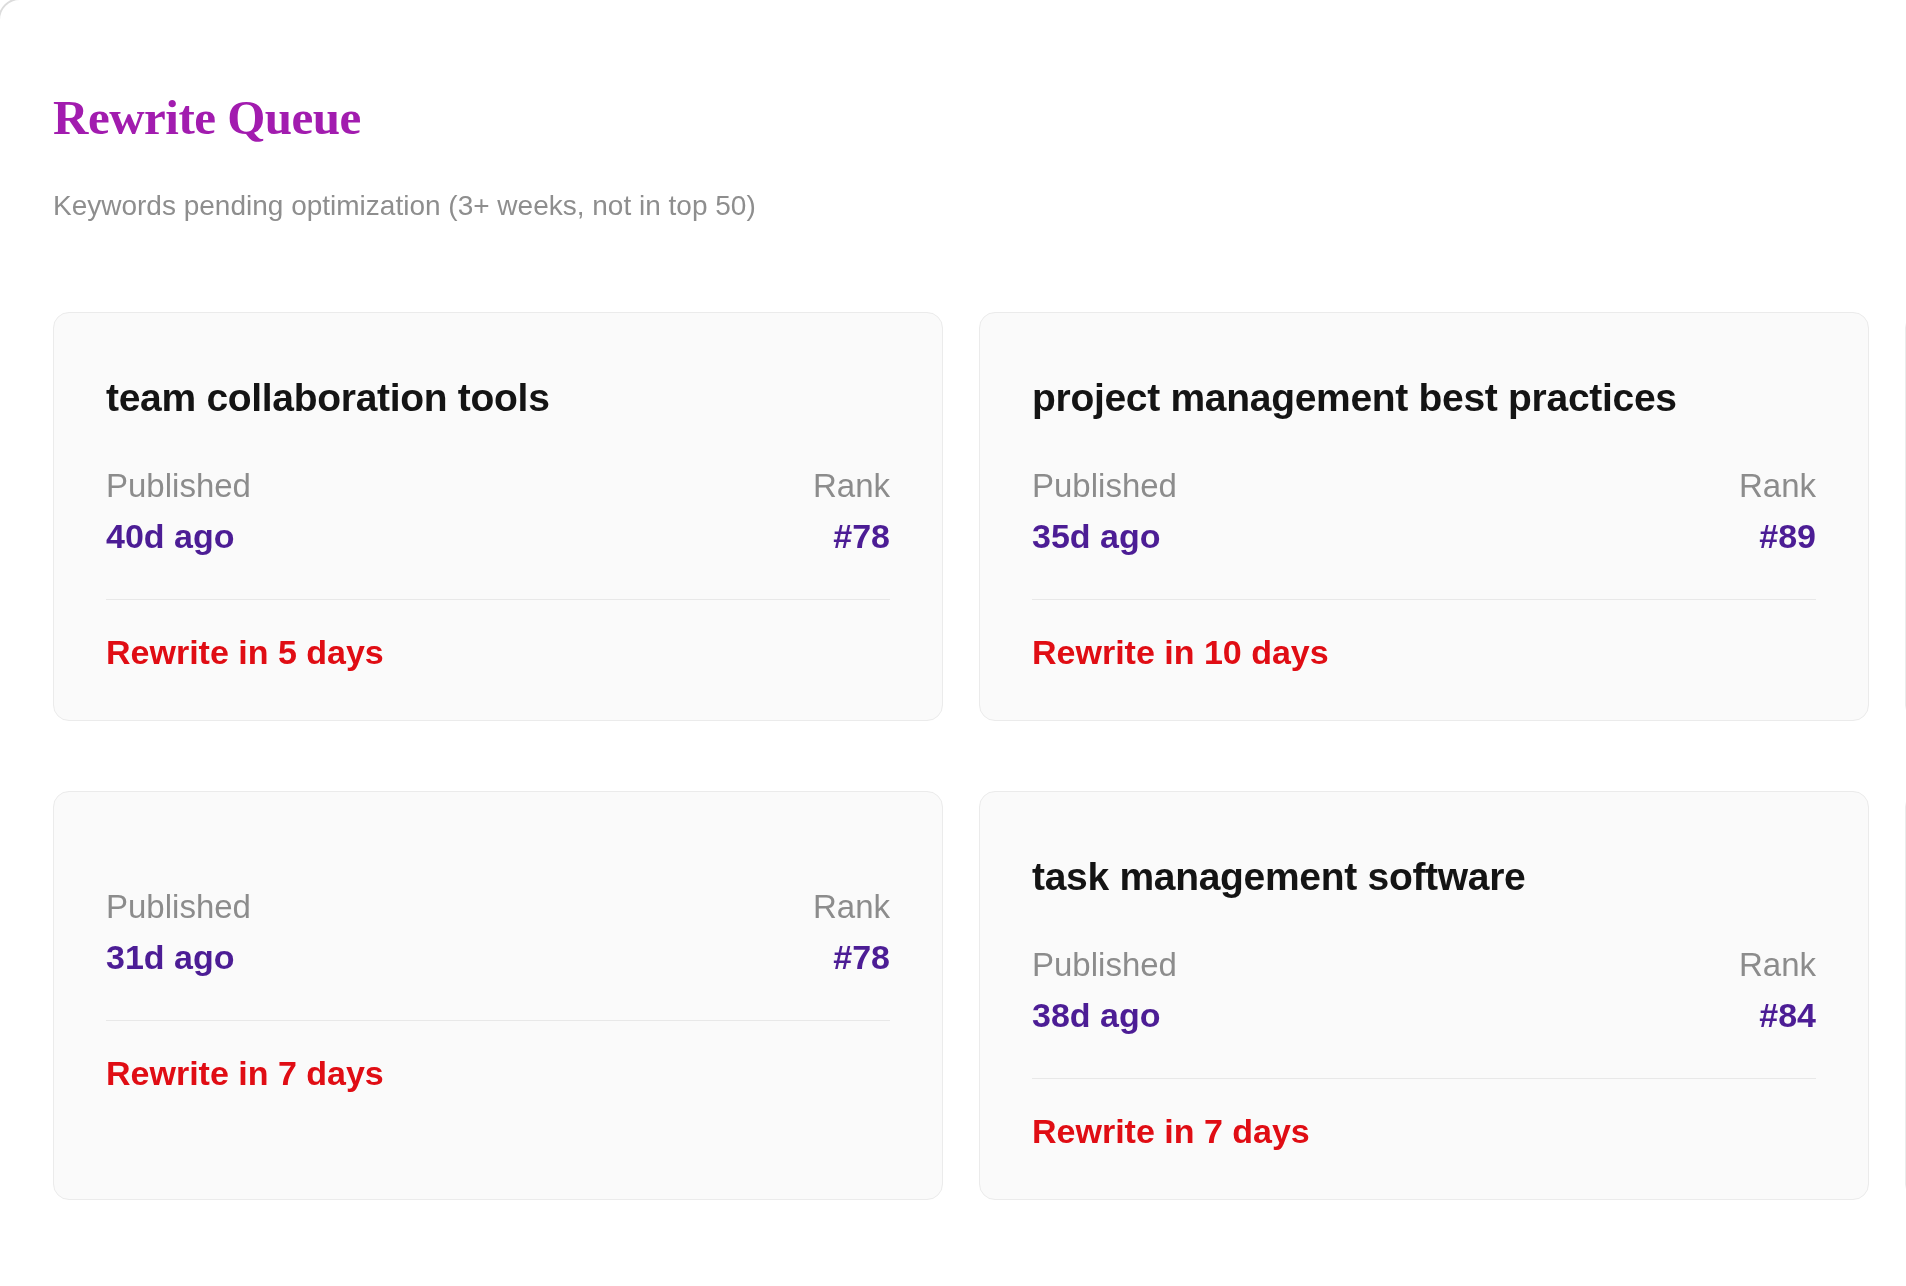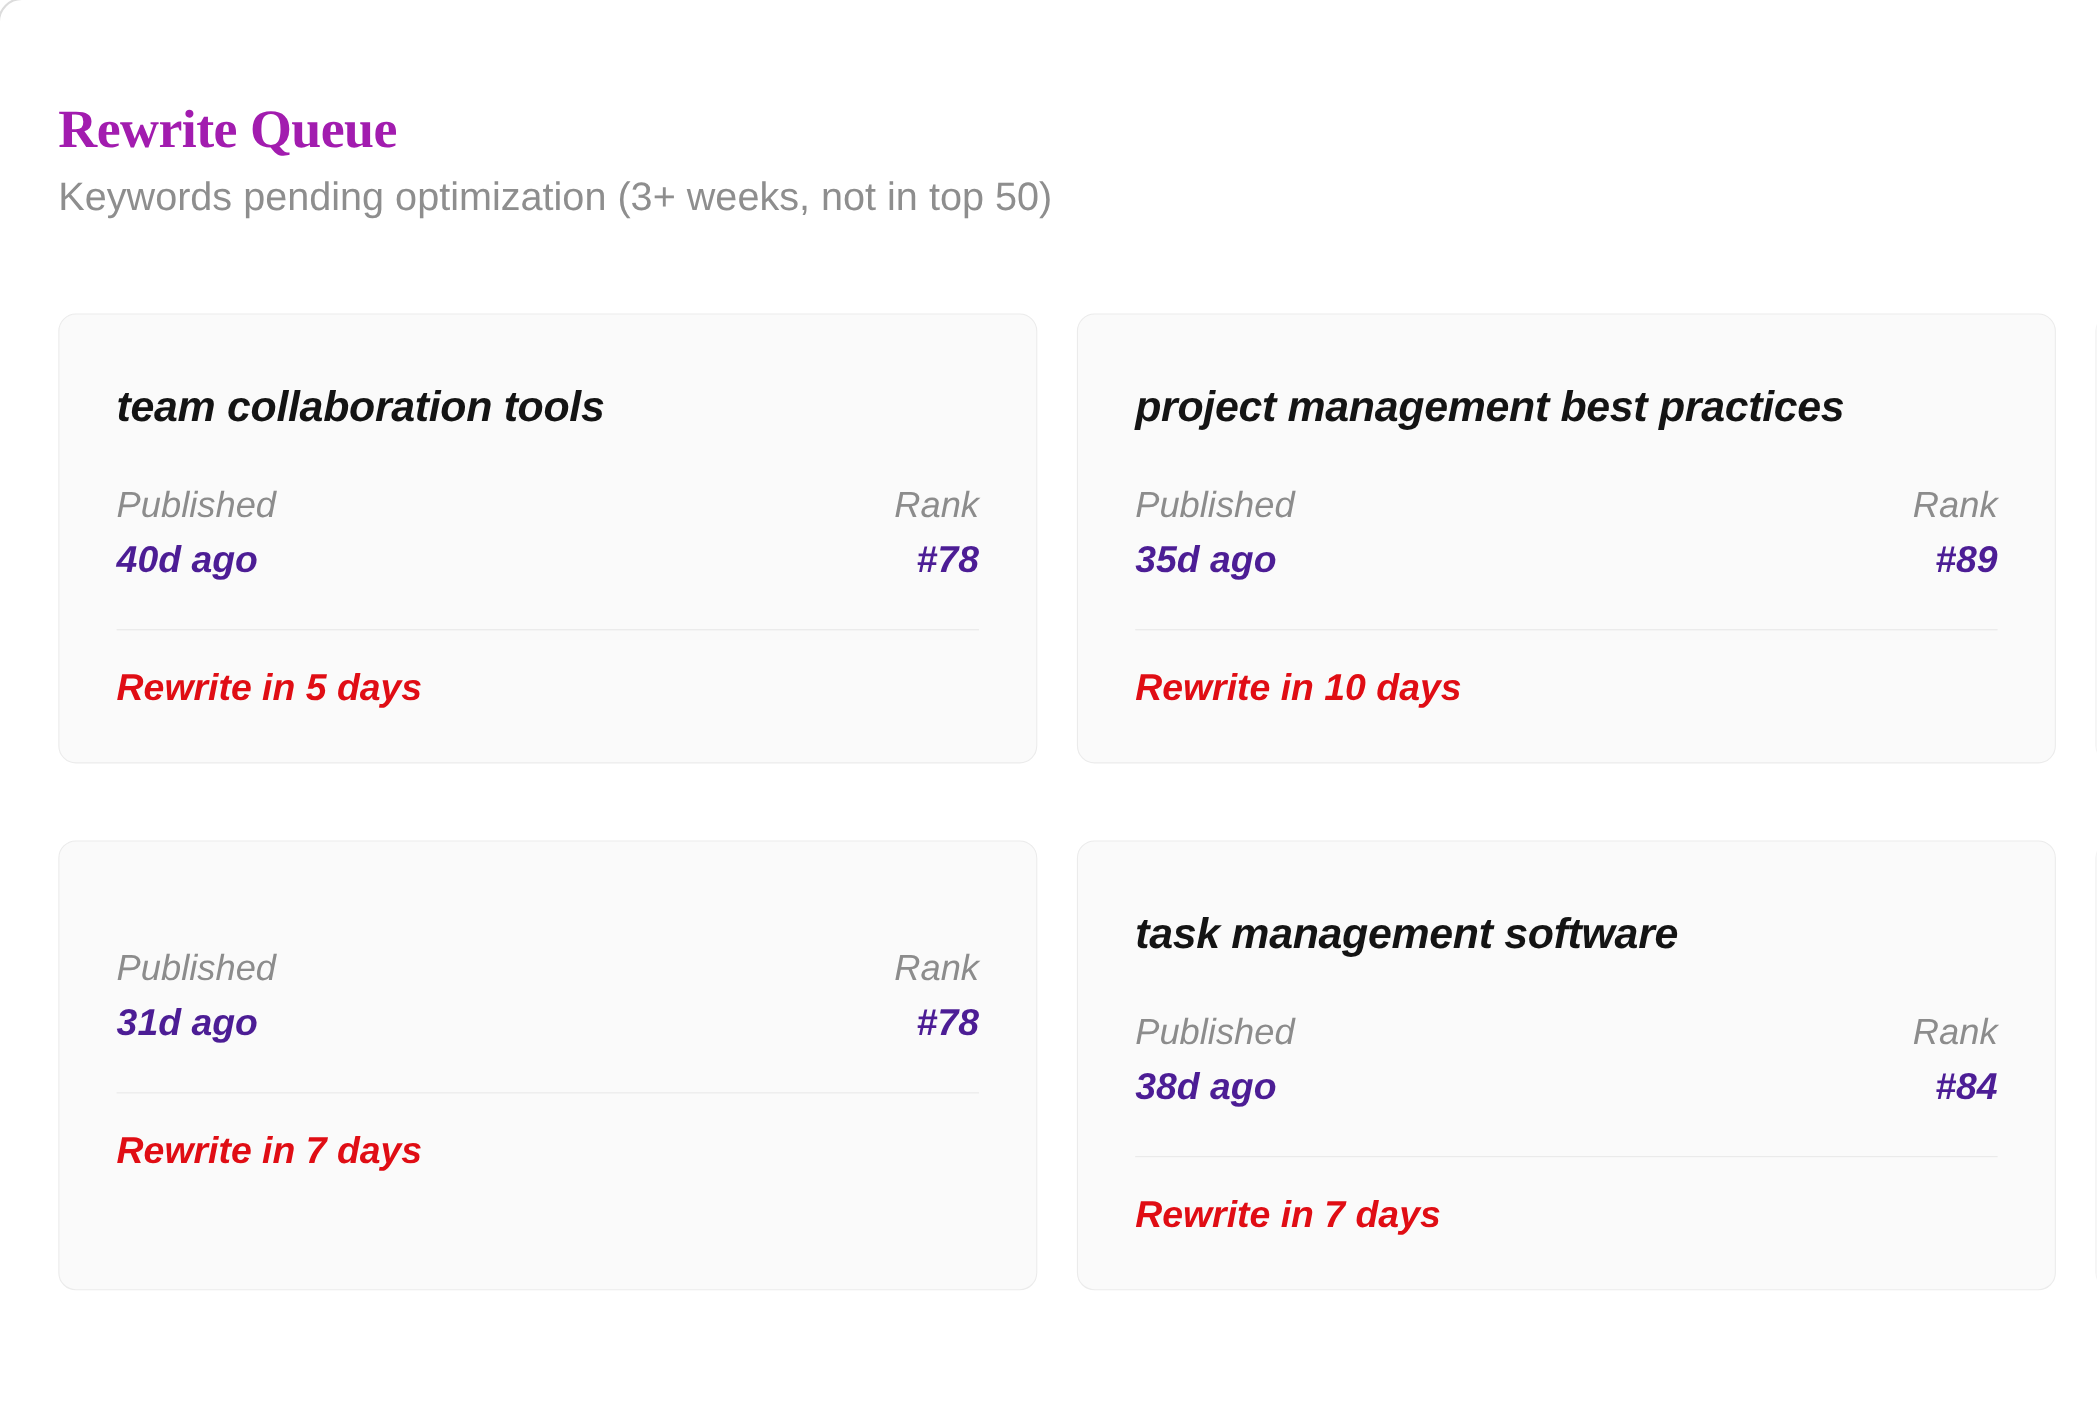--- a/index.html
+++ b/index.html
@@ -37,35 +37,34 @@
   h1.page-title {
     font-size: 49px;
     line-height: 59px;
     font-weight: 700;
     color: #a21caf;
     letter-spacing: -0.5px;
     font-family: Liberation Serif, serif;
   }
 
   .page-subtitle {
-    margin-top: 10px;
-    font-size: 36px;
+    margin-top: 37px;
+    font-size: 28px;
     line-height: 44px;
     font-weight: 400;
     color: #8e8e8e;
   }
 
   .queue-grid {
     margin-top: 84px;
     display: grid;
     grid-template-columns: 890px 890px 890px;
     grid-auto-rows: 409px;
     column-gap: 36px;
     row-gap: 70px;
-    font-style: italic;
   }
 
   .card {
     background: #fafafa;
     border: 1.5px solid #ebebeb;
     border-radius: 16px;
     padding: 50px 52px 46px 52px;
     height: 409px;
     overflow: hidden;
   }

